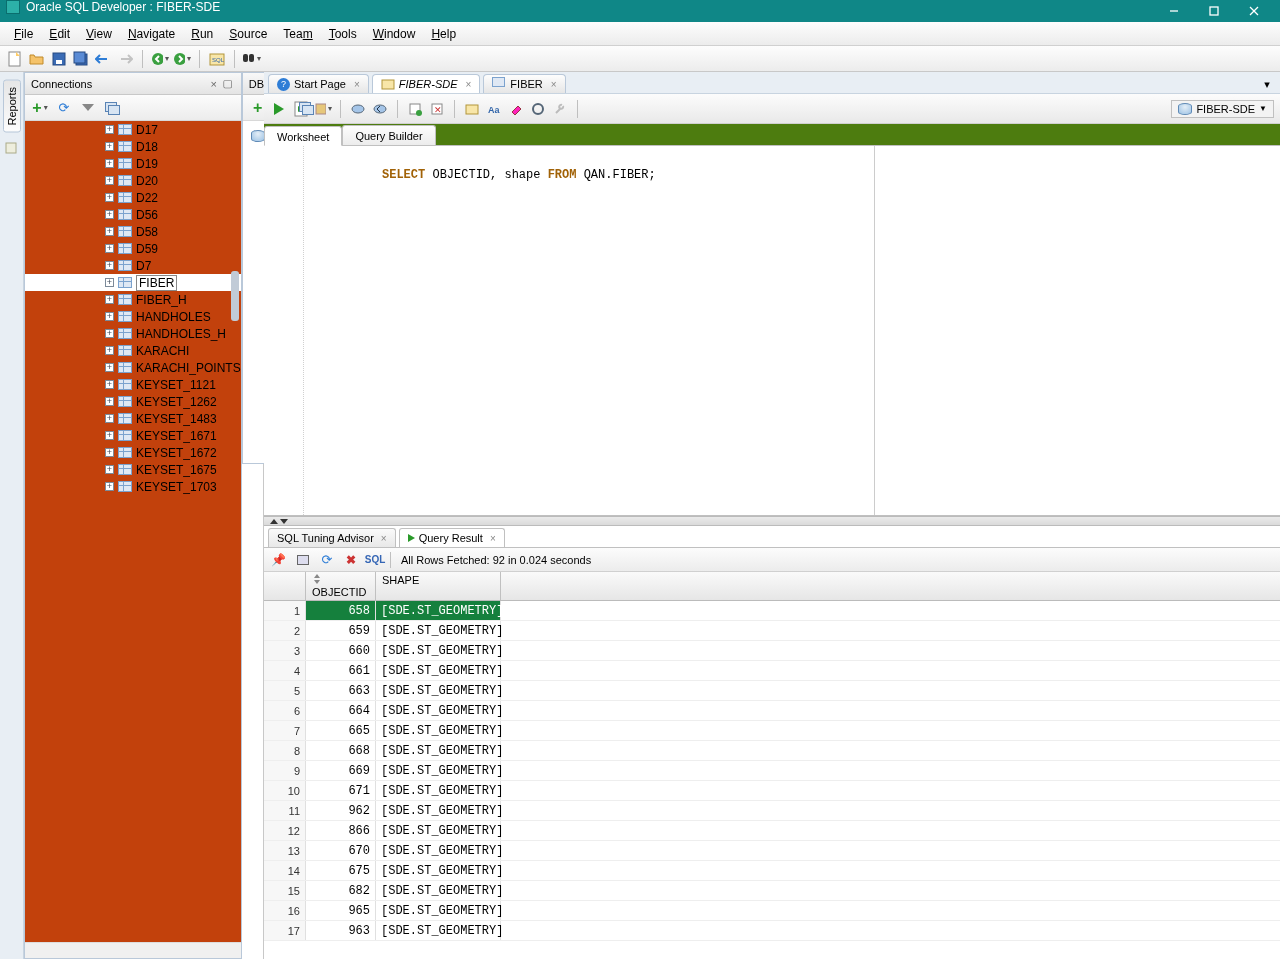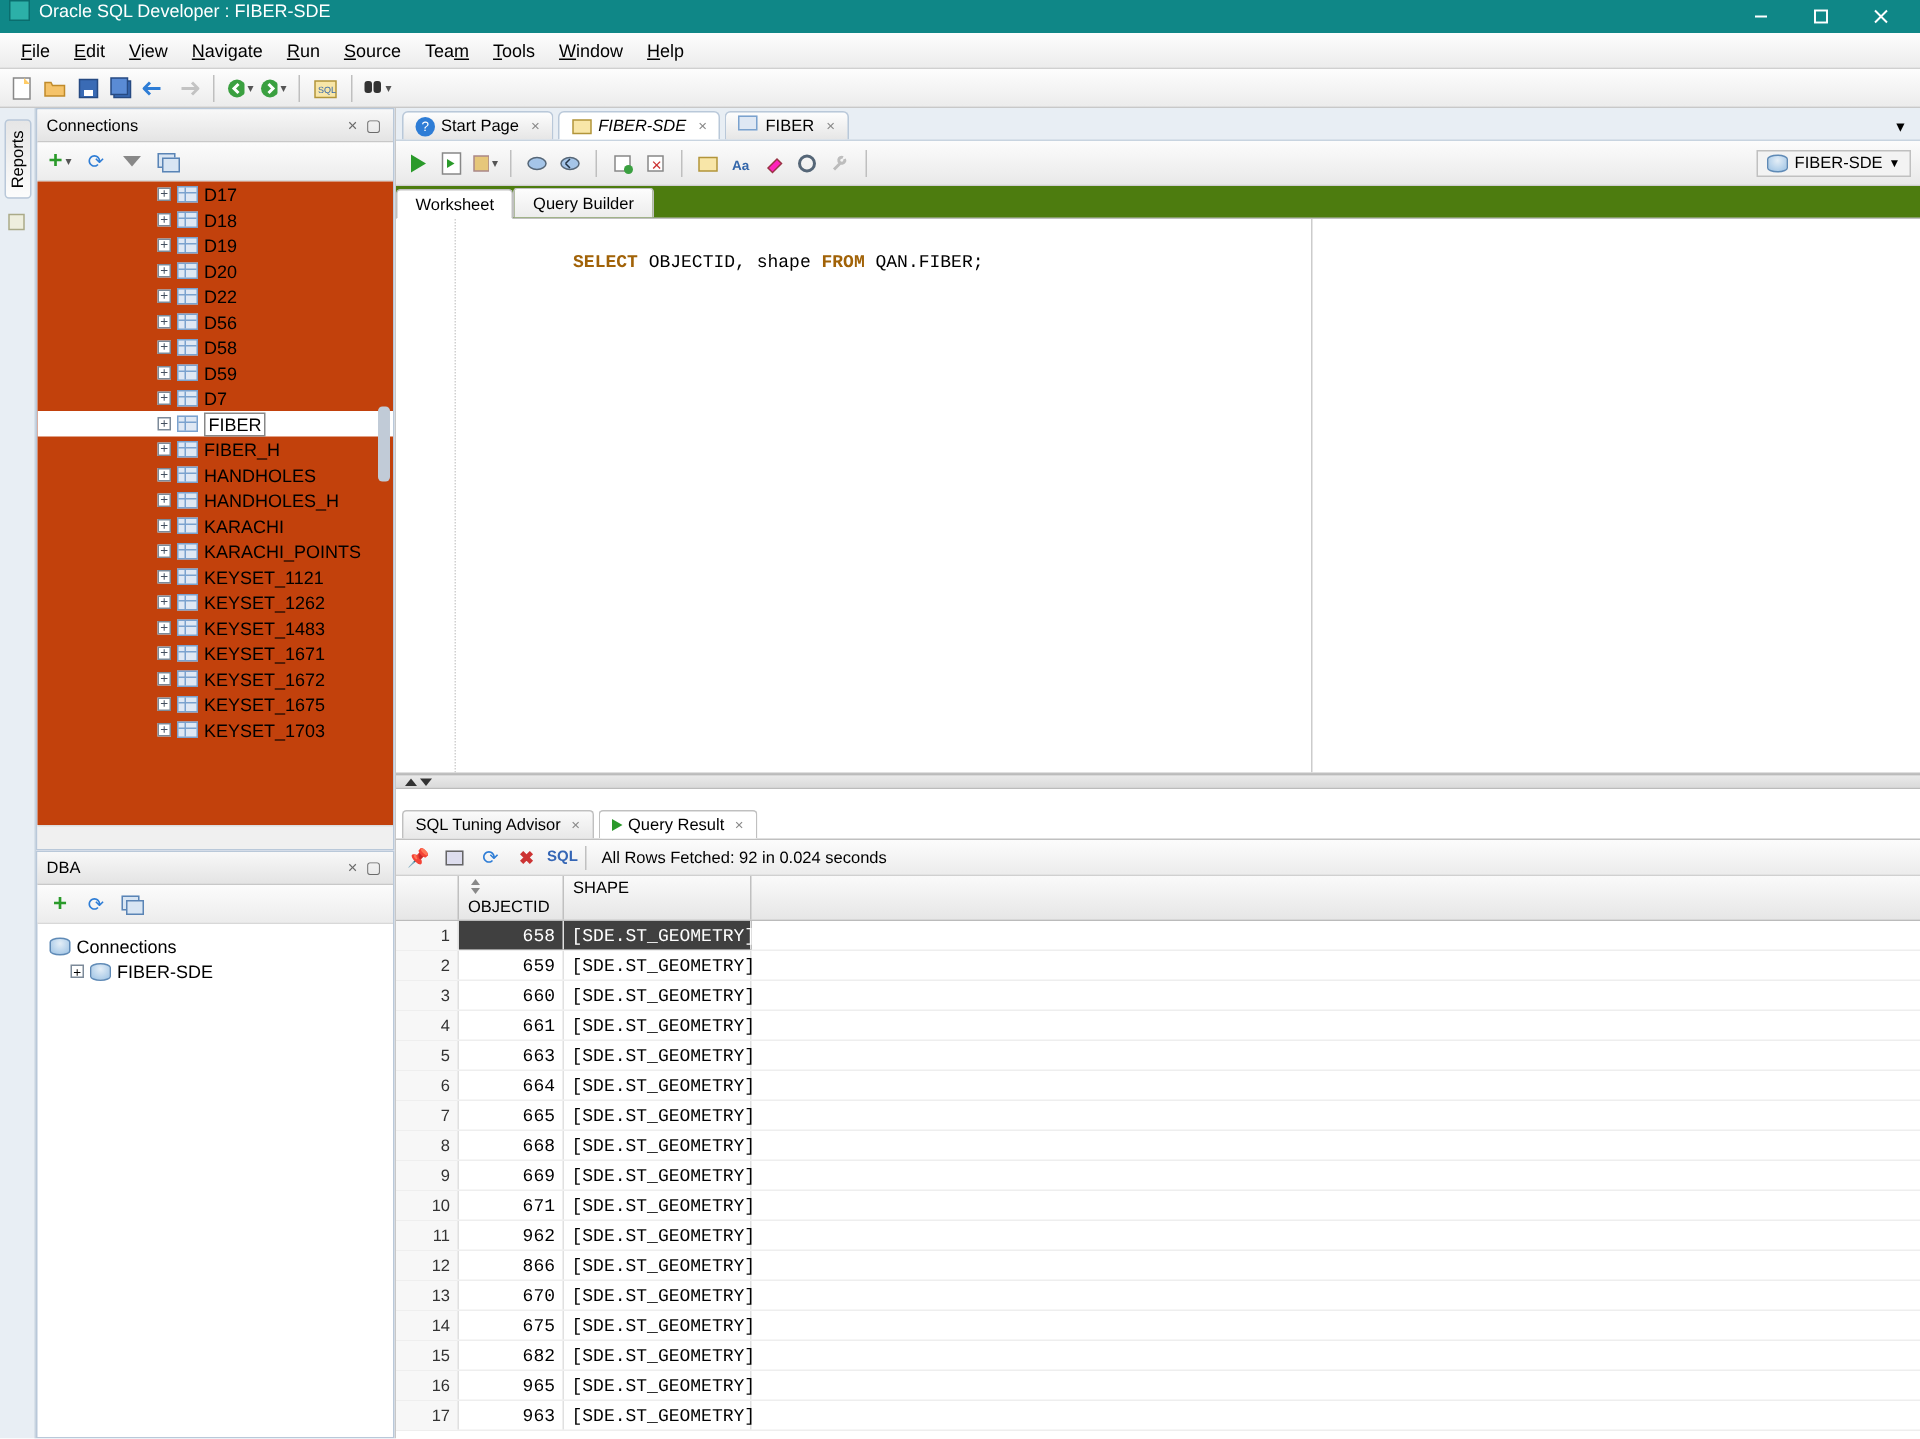--- a/index.html
+++ b/index.html
@@ -24,21 +24,21 @@
 .tb-sep { width: 1px; height: 18px; background: #bfbfbf; margin: 0 4px; }
 .dd-arr::after { content: "▾"; font-size: 8px; margin-left: 2px; color: #555; }
 
 
 .body { display: flex; height: calc(959px - 22px - 24px - 26px); }
 
 .leftgutter { width: 24px; background: #e8eef4; border-right: 1px solid #c8d4e0; display: flex; flex-direction: column; align-items: center; padding-top: 8px; gap: 8px; }
 .reports-tab { writing-mode: vertical-lr; transform: rotate(180deg); background: linear-gradient(#fcfcfc,#e6e6e6); border: 1px solid #b9c8d9; padding: 6px 2px; font-size: 11px; border-radius: 3px; }
 .gutter-ic { width: 16px; height: 16px; }
 
-.leftcol { width: 240px; display: flex; flex-direction: column; border-right: 1px solid #c8c8c8; }
+.leftcol { width: 240px; display: flex; flex-direction: row; border-right: 1px solid #c8c8c8; }
 .panel { border: 1px solid #b9c8d9; display: flex; flex-direction: column; background: #fff; }
 .panel-hd { height: 22px; background: linear-gradient(#f8f8f8,#e4e4e4); border-bottom: 1px solid #c8c8c8; display: flex; align-items: center; padding: 0 6px; font-size: 11px; }
 .panel-hd .title { flex: 1; }
 .panel-hd .x { width: 14px; text-align: center; color: #6a6a6a; cursor: default; }
 .panel-toolbar { height: 26px; background: linear-gradient(#fcfcfc,#ececec); border-bottom: 1px solid #d8d8d8; display: flex; align-items: center; padding: 0 6px; gap: 6px; }
 .conn-tree { flex: 1; overflow: auto; background: #c2410c; position: relative; }
 .tree-row { display: flex; align-items: center; height: 17px; white-space: nowrap; padding-left: 80px; gap: 4px; font-size: 12px; }
 .tree-row .exp { width: 9px; height: 9px; border: 1px solid #7c8a99; background: #fff; display:flex; align-items:center; justify-content:center; flex-shrink:0; }
 .tree-row .exp::before { content:"+"; font-size:9px; line-height:7px; color:#455060; }
 .tree-row .tbl-ic { width: 14px; height: 11px; background: #dfe8f4; border:1px solid #7ba2ce; flex-shrink:0; position:relative; }
@@ -78,39 +78,39 @@
 .code .kw { color: #a16207; font-weight:bold; }
 .code .hl-line { position:absolute; left:0; right:0; top:24px; height:15px; background:#fefbe8; z-index:-1; }
 .code-wrap { position:relative; flex:1; }
 .code-split { border-left: 1px solid #ccc; width: 40%; }
 
 .splitter { height:10px; background: linear-gradient(#eaeaea,#dadada); border-top:1px solid #bbb; border-bottom:1px solid #bbb; display:flex; align-items:center; padding-left:6px; gap:2px; }
 .splitter .tri { width:0; height:0; border-left:4px solid transparent; border-right:4px solid transparent; }
 .tri.up { border-bottom:5px solid #333; }
 .tri.down { border-top:5px solid #333; }
 
-.result-tabs { height:34px; background:#fff; display:flex; align-items:flex-end; padding:0 4px; border-bottom:1px solid #c0c0c0; }
+.result-tabs { height:22px; background:#fff; display:flex; align-items:flex-end; padding:0 4px; border-bottom:1px solid #c0c0c0; }
 .rtab { height:19px; border:1px solid #c0c0c0; border-bottom:none; padding:0 8px; display:flex; align-items:center; gap:4px; margin-right:3px; border-radius:3px 3px 0 0; background:linear-gradient(#fafafa,#e8e8e8); font-size:11px; }
 .rtab.active { background:#fff; }
 .rtab .x { color:#888; font-size:10px; margin-left:3px; }
 .play-sm { width:0;height:0;border-top:4px solid transparent;border-bottom:4px solid transparent;border-left:7px solid #2a9a2a; }
 
 .result-toolbar { height:24px; background:linear-gradient(#fcfcfc,#ececec); border-bottom:1px solid #d0d0d0; display:flex; align-items:center; padding:0 6px; gap:6px; font-size:11px; }
 .result-toolbar .info { margin-left:4px; }
 .vsep { width:1px; height:16px; background:#c0c0c0; }
 
 .grid { flex:1; overflow:auto; font-family: "Courier New", monospace; font-size:12px; background:#fff; }
 .grid-hd { display:flex; position:sticky; top:0; background:linear-gradient(#fafafa,#e6e6e6); border-bottom:1px solid #bbb; }
 .grid-hd .cell { border-right:1px solid #c0c0c0; padding:2px 6px; font-family:"Segoe UI",sans-serif; font-size:11px; }
 .grid-row { display:flex; height:20px; align-items:center; border-bottom:1px solid #eee; }
 .grid-row .cell { border-right:1px solid #e0e0e0; padding:0 5px; height:100%; display:flex; align-items:center; }
 .c-num { width:42px; justify-content:flex-end; color:#333; font-family:"Segoe UI",sans-serif; font-size:11px; background:#f7f7f7; }
 .c-oid { width:70px; justify-content:flex-end; }
 .c-shape { width:125px; }
-.grid-row.sel .c-oid, .grid-row.sel .c-shape { background:#404040; color:#fff; }
+.grid-row.sel .c-oid, .grid-row.sel .c-shape { background:#15803d; color:#fff; }
 .grid-hd .c-num { background:linear-gradient(#fafafa,#e6e6e6); }
 
 .sort-ic { display:inline-block; width:8px; height:10px; margin-right:3px; position:relative; }
 .sort-ic::before { content:""; position:absolute; left:2px; top:0; width:0; height:0; border-left:3px solid transparent; border-right:3px solid transparent; border-bottom:4px solid #888; }
 .sort-ic::after { content:""; position:absolute; left:2px; bottom:0; width:0; height:0; border-left:3px solid transparent; border-right:3px solid transparent; border-top:4px solid #888; }
 
 
 .ic-run { width:0;height:0;border-top:6px solid transparent;border-bottom:6px solid transparent;border-left:10px solid #2a9a2a; }
 .ic-plus { color:#2a9a2a; font-weight:bold; font-size:16px; }
 .ic-refresh { color:#2e7dd6; font-size:13px; }

